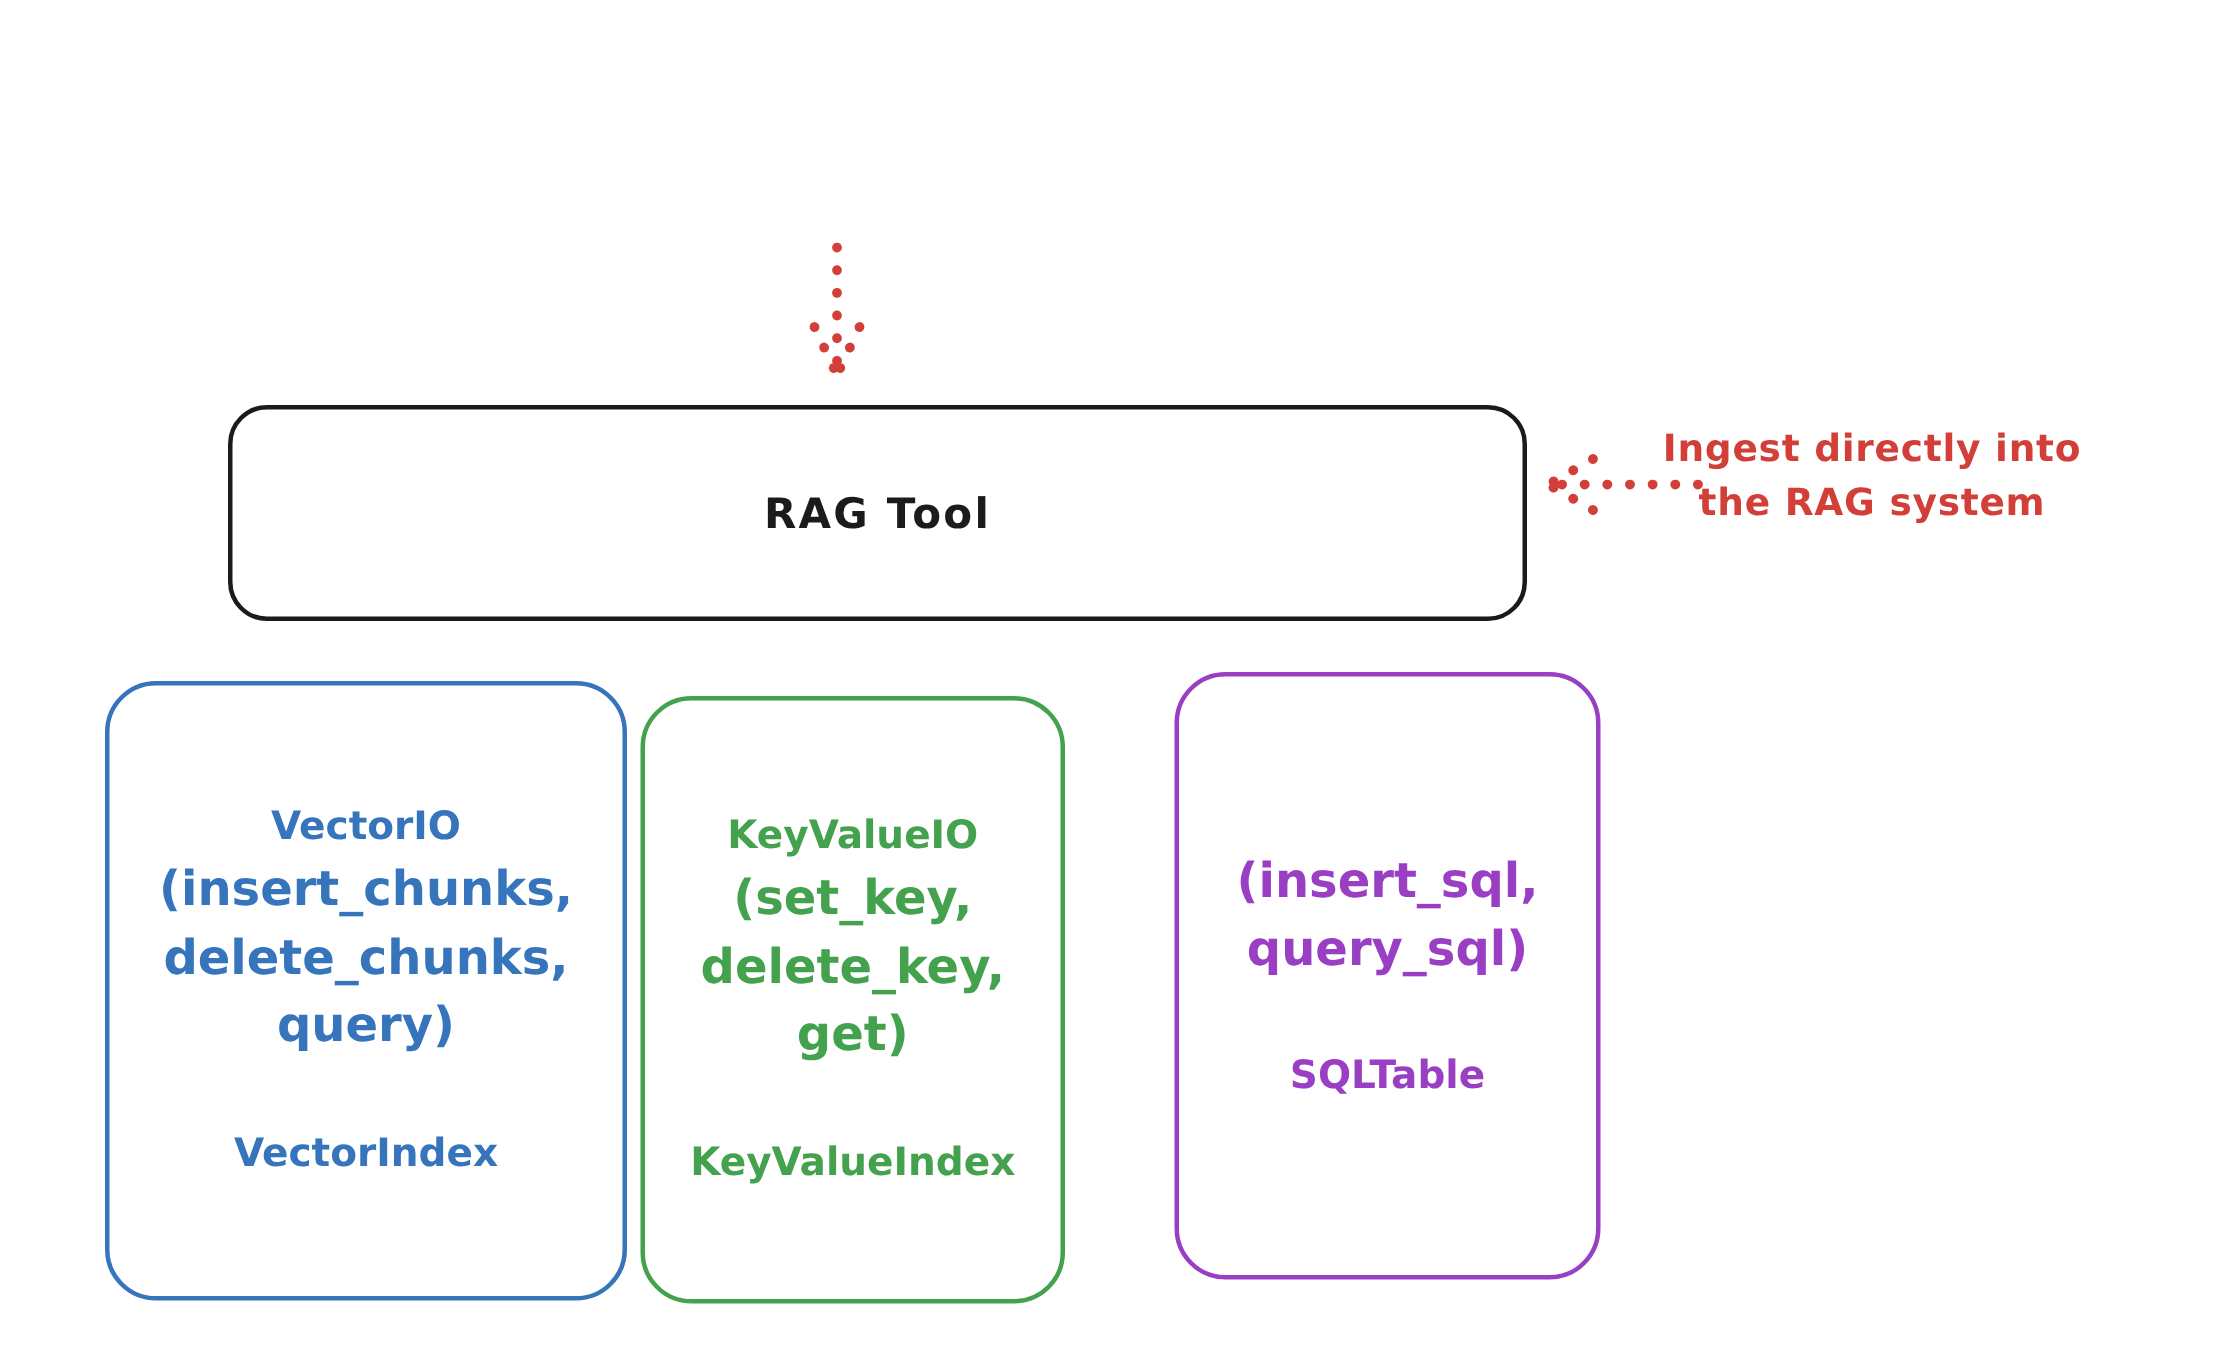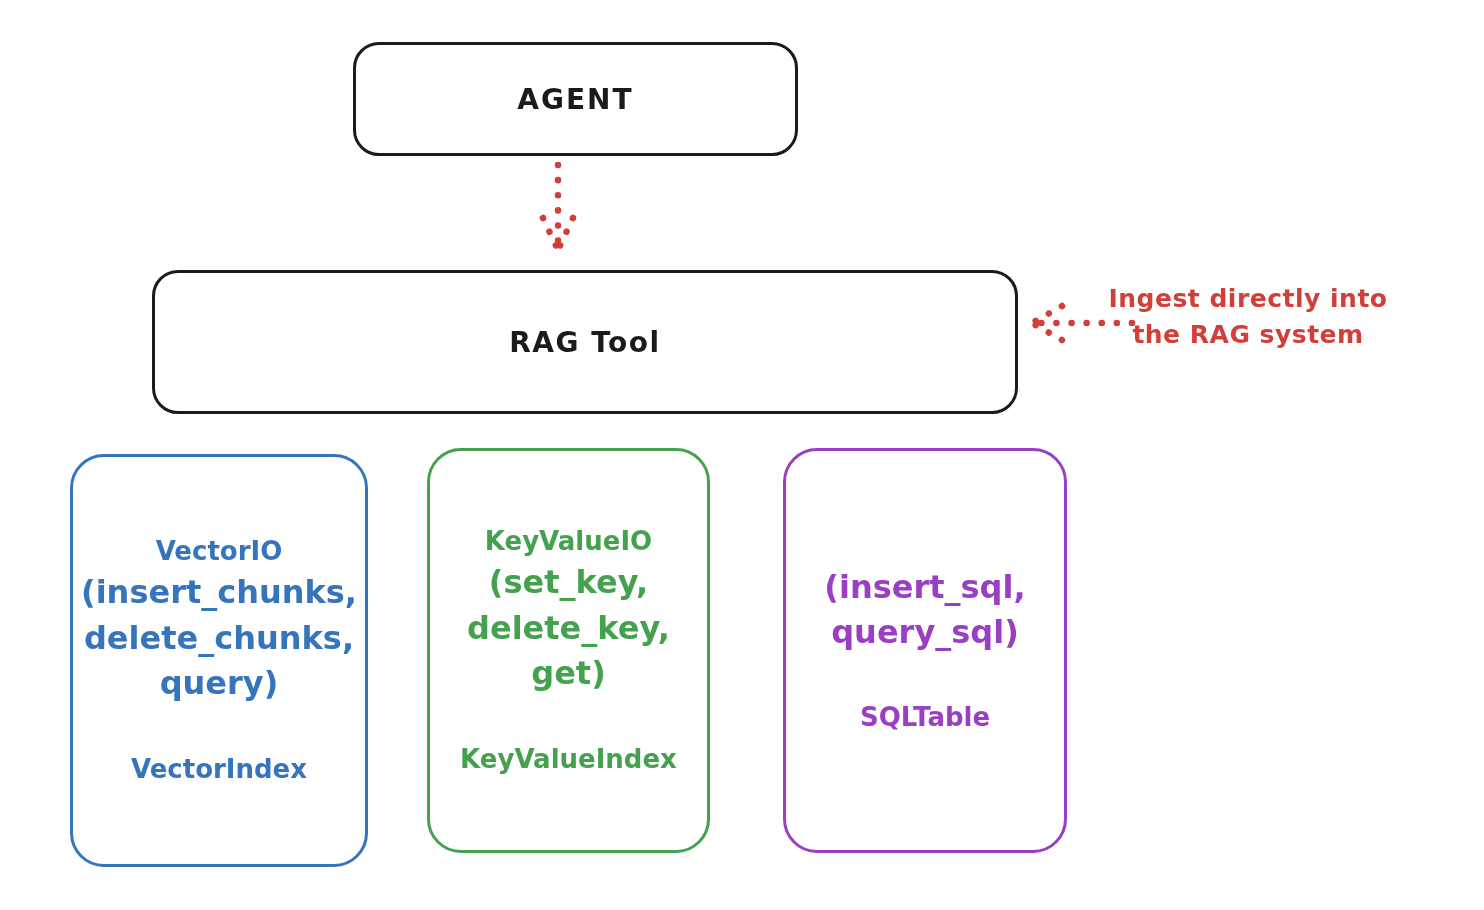--- a/index.html
+++ b/index.html
@@ -36,22 +36,22 @@
 
   .io-box {
     position: absolute;
     border: 3.5px solid;
     border-radius: 34px;
     display: flex; flex-direction: column;
     align-items: center; justify-content: center;
     text-align: center;
     font-weight: 700;
   }
-  #io-box-0 { left: 70px;  top: 454px; width: 298px; height: 413px; }
-  #io-box-1 { left: 427px; top: 448px; width: 283px; height: 405px; }
+  #io-box-0 { left: 70px;  top: 454px; width: 348px; height: 413px; }
+  #io-box-1 { left: 427px; top: 464px; width: 283px; height: 405px; }
   #io-box-2 { left: 783px; top: 448px; width: 284px; height: 405px; }
   .io-title   { font-size: 26px; line-height: 1.42; }
   .io-methods { font-size: 32px; line-height: 1.42; white-space: pre-line; }
   .io-index   { font-size: 26px; line-height: 1.42; margin-top: 44px; }
 
   .arrow { position: absolute; color: var(--red); }
   #arrow-down  { left: 536px;  top: 160px; }
   #arrow-left  { left: 1020px; top: 299px; }
 
   .annotation {
@@ -64,23 +64,20 @@
     text-align: center;
     white-space: pre-line;
     letter-spacing: 0.5px;
   }
 </style>
 </head>
 <body>
 
 <div class="canvas" style="--red: #d23f38; --stroke: #1b1b1b;">
 
-  <div class="box" id="agent-box">
-    <div class="box-label">AGENT</div>
-  </div>
 
   <div class="arrow" id="arrow-down">
     <svg width="44" height="106" viewBox="0 0 44 106" fill="none" stroke="currentColor" stroke-width="6.5" stroke-linecap="round" stroke-dasharray="0.1 15">
       <path d="M22 5 L22 88"></path>
       <path d="M7 58 L22 90"></path>
       <path d="M37 58 L22 90"></path>
     </svg>
   </div>
 
   <div class="box" id="ragtool-box">

